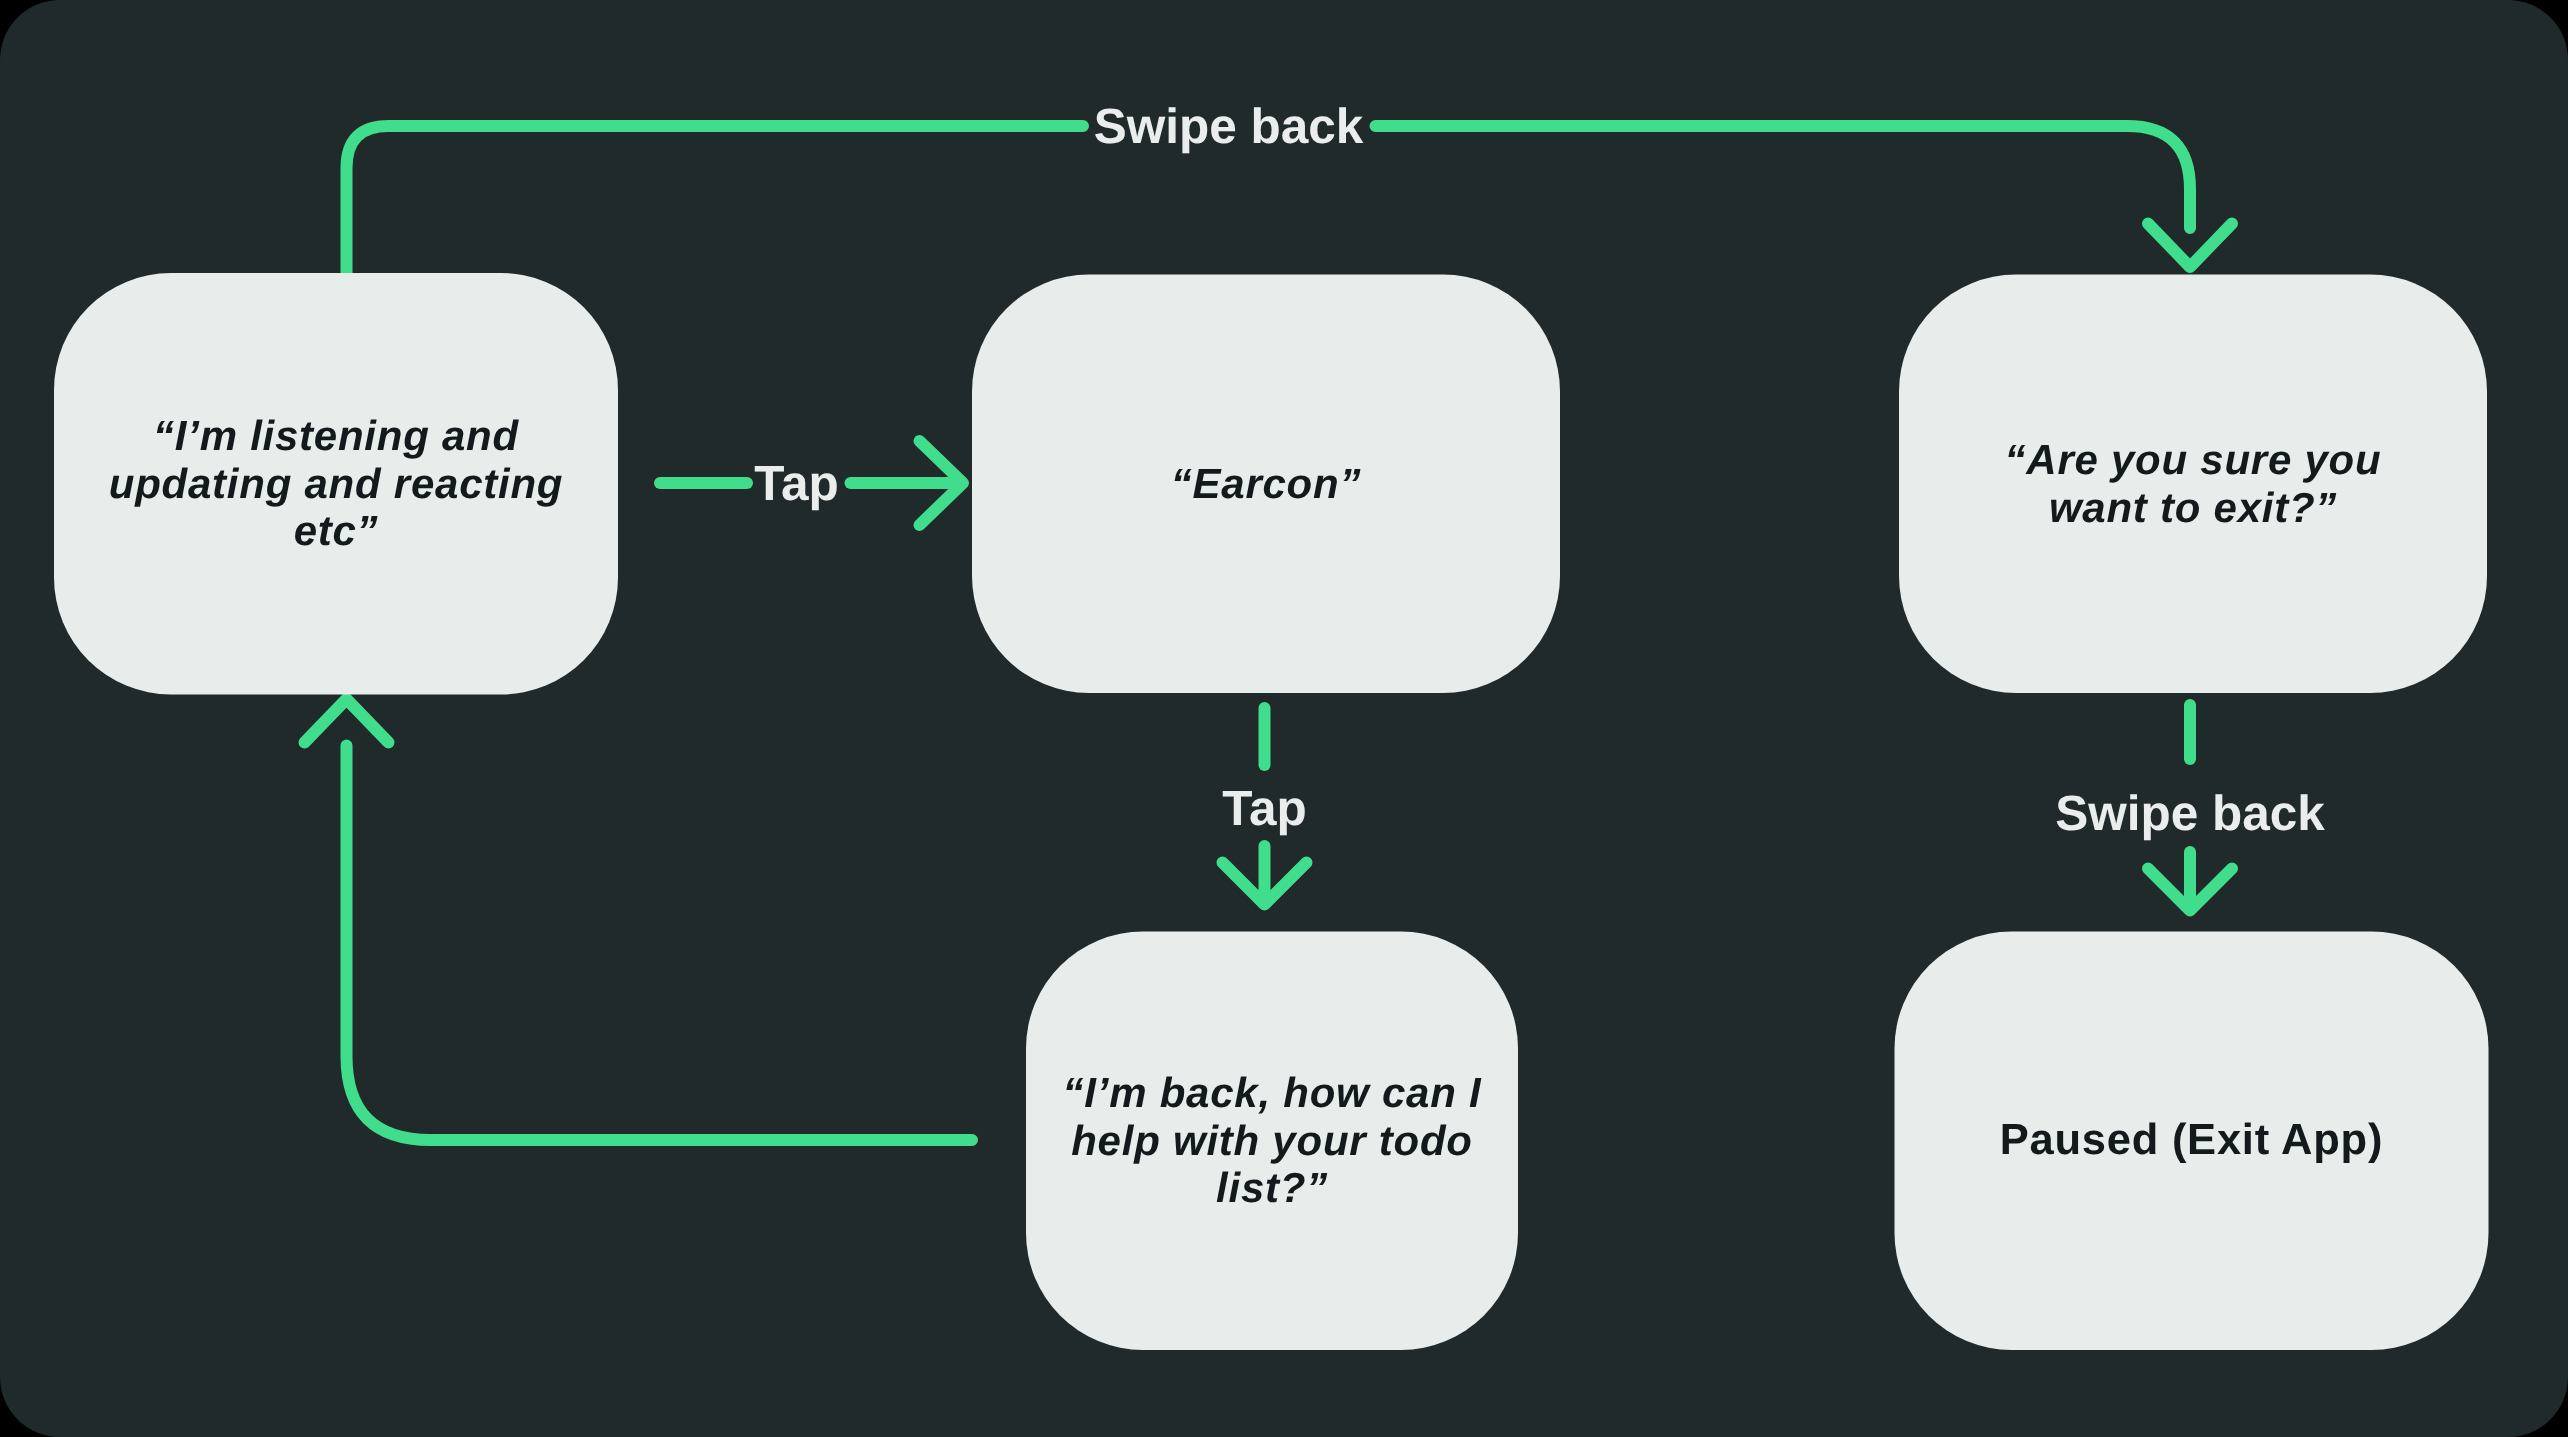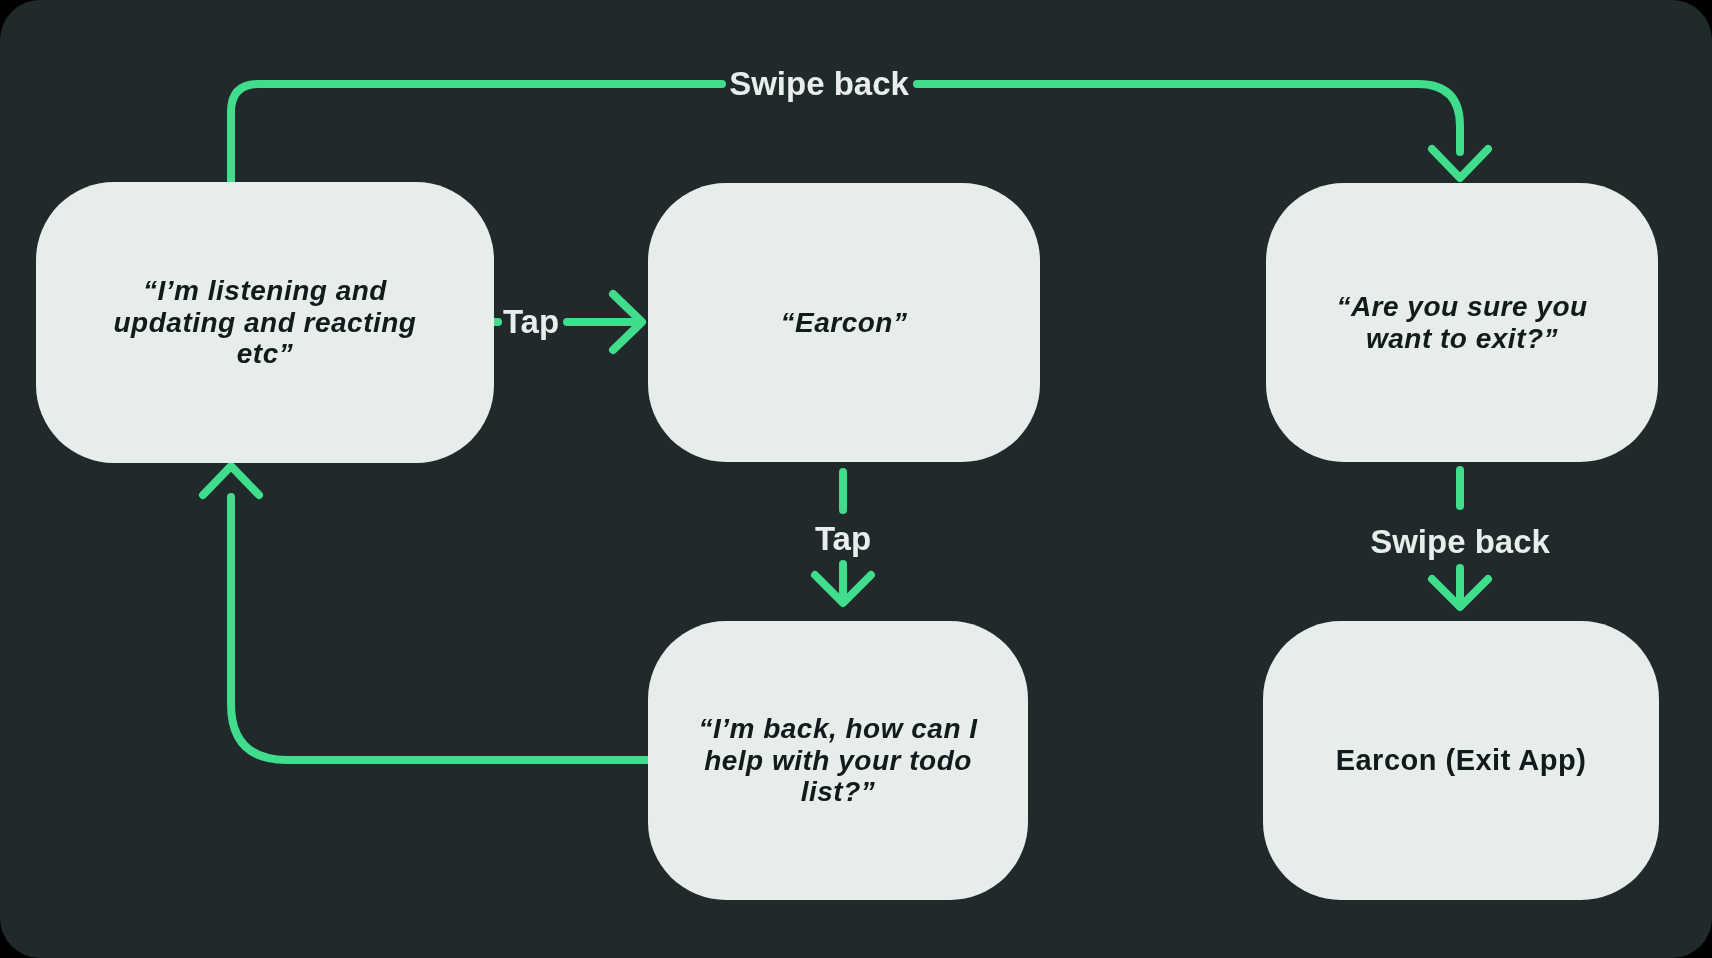--- a/index.html
+++ b/index.html
@@ -43,24 +43,24 @@
     font-size: 28px;
     font-weight: 700;
     font-style: italic;
     line-height: 1.13;
     letter-spacing: 0.5px;
   }
   .node .node-text.plain {
     font-style: normal;
     font-size: 29px;
   }
-  .n1 { left: 36px;   top: 182px; width: 458px; height: 281px; }
+  .n1 { left: 36px;   top: 182px; width: 376px; height: 281px; }
   .n2 { left: 648px;  top: 183px; width: 392px; height: 279px; }
   .n3 { left: 1266px; top: 183px; width: 392px; height: 279px; text-align: center; }
-  .n4 { left: 648px;  top: 621px; width: 380px; height: 279px; }
+  .n4 { left: 684px;  top: 621px; width: 328px; height: 279px; }
   .n5 { left: 1263px; top: 621px; width: 396px; height: 279px; }
   .n1 .node-text { max-width: 352px; }
   .n3 .node-text { max-width: 300px; }
   .n4 .node-text { max-width: 340px; }
   .edge-label {
     position: absolute;
     transform: translate(-50%, -50%);
     color: var(--label-text, #e9edec);
     font-size: 33px;
     font-weight: 700;
@@ -108,21 +108,21 @@
 
   <div class="node n3">
     <span class="node-text">“Are you sure you want to exit?”</span>
   </div>
 
   <div class="node n4">
     <span class="node-text">“I’m back, how can I help with your todo list?”</span>
   </div>
 
   <div class="node n5">
-    <span class="node-text plain">Earcon (Exit App)</span>
+    <span class="node-text plain">Paused (Exit App)</span>
   </div>
 
   <div class="edge-label lbl-swipe-top">Swipe back</div>
   <div class="edge-label lbl-tap-right">Tap</div>
   <div class="edge-label lbl-tap-down">Tap</div>
   <div class="edge-label lbl-swipe-down">Swipe back</div>
 
 </div>
 
 </body></html>

